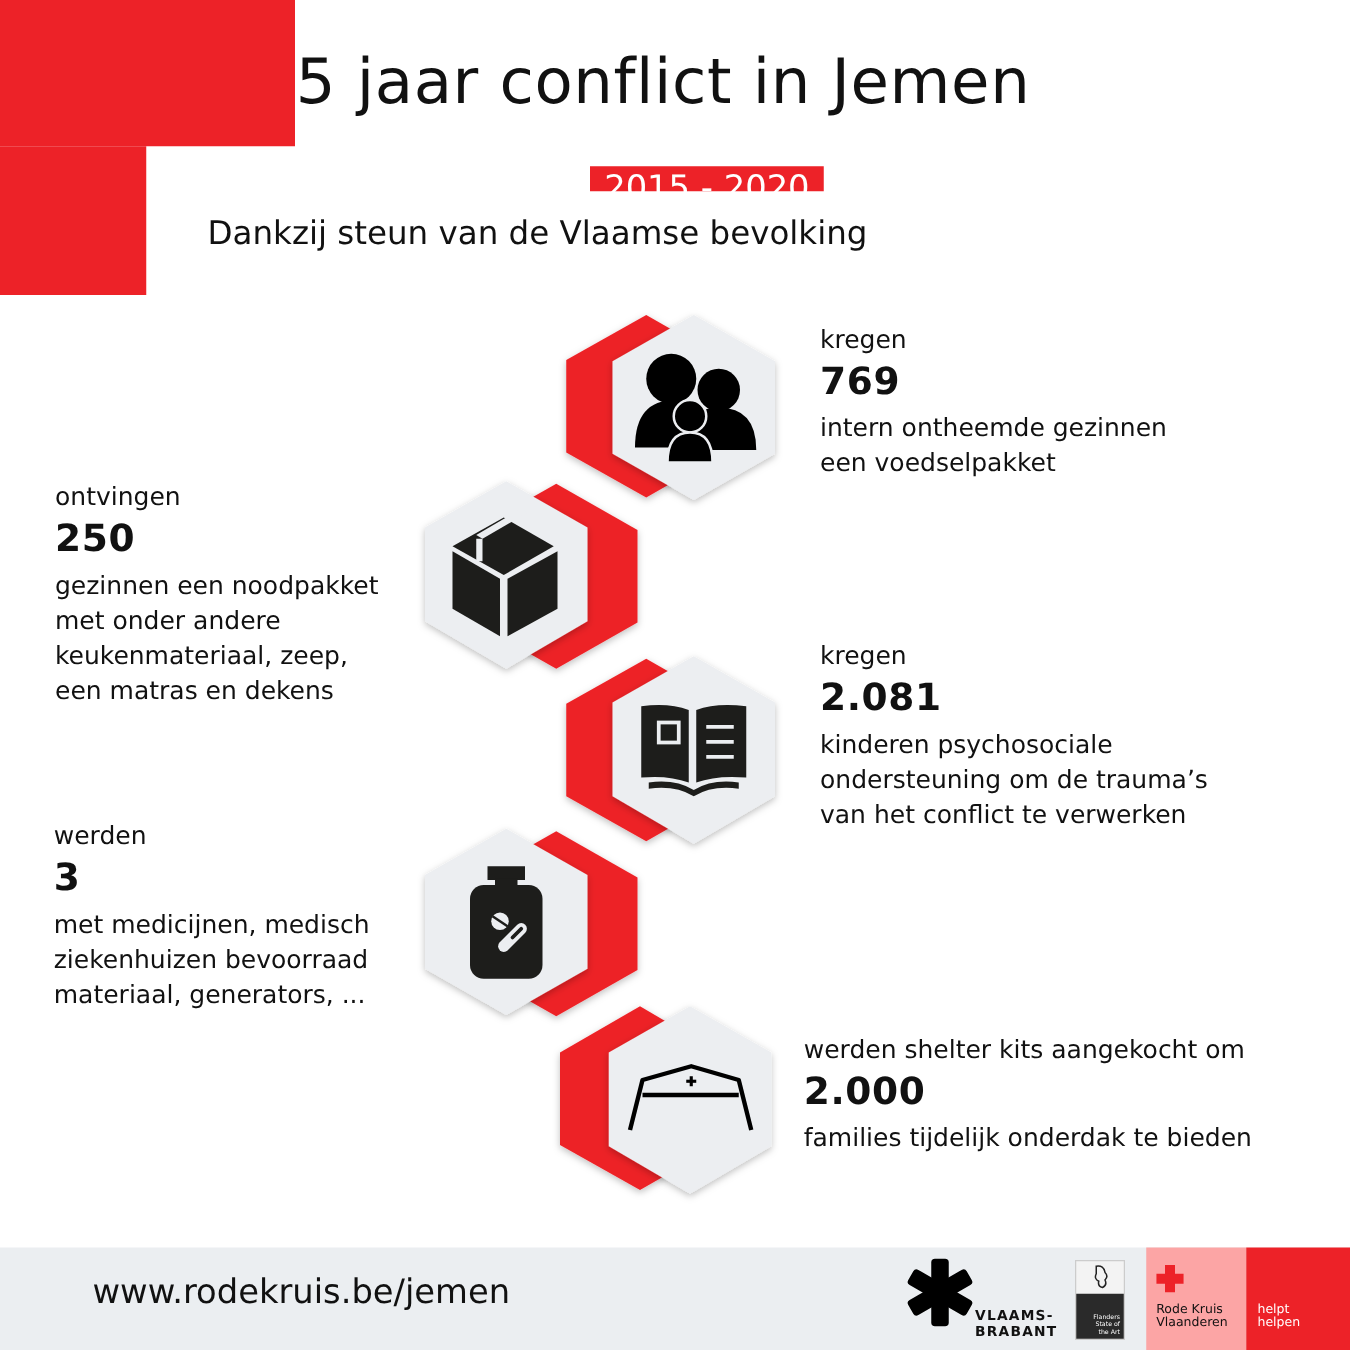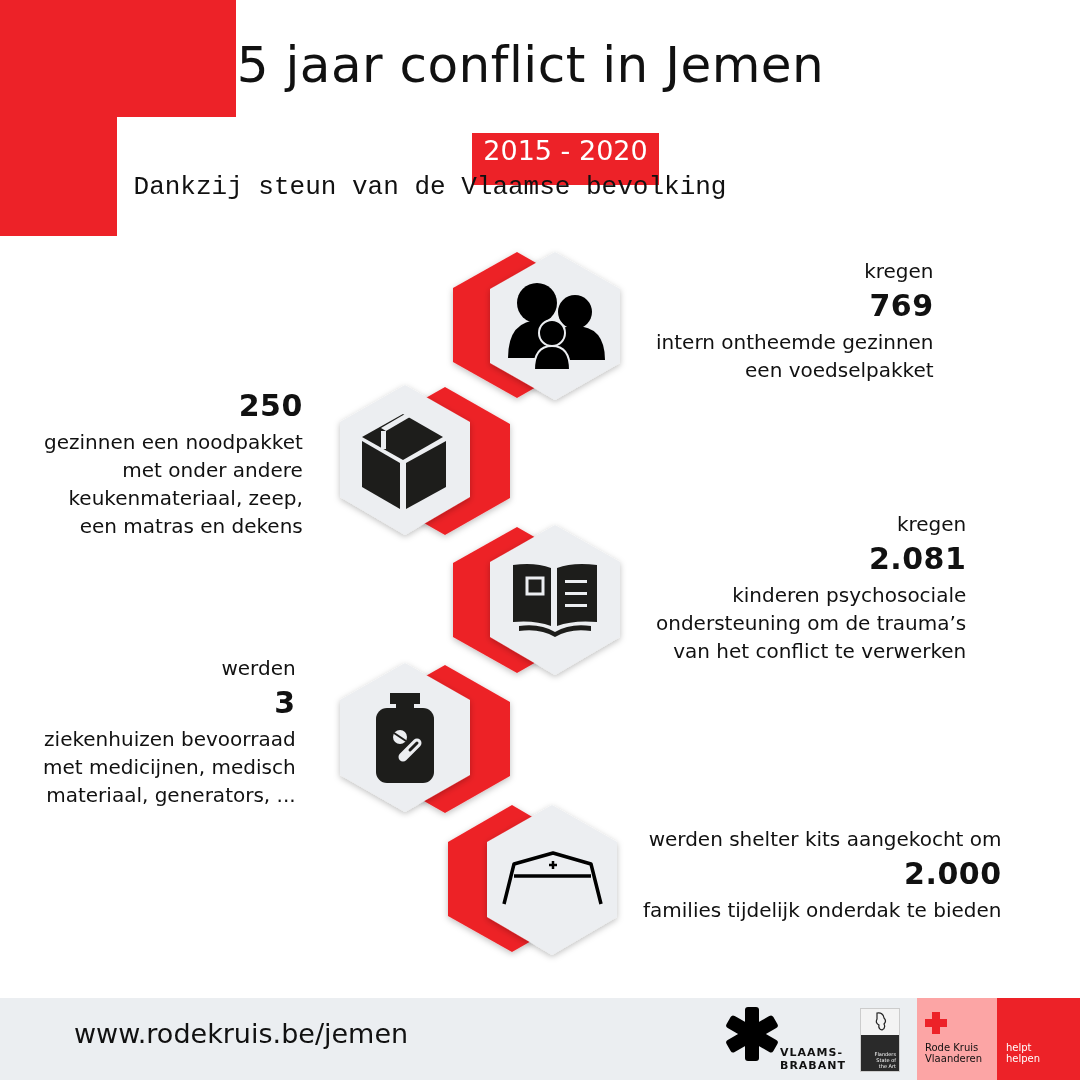--- a/index.html
+++ b/index.html
@@ -4,28 +4,28 @@
 <style>
   * { box-sizing: border-box; margin: 0; padding: 0; }
   html, body { width: 1080px; height: 1080px; overflow: hidden; background: #ffffff; }
   body { position: relative; font-family: "DejaVu Sans", sans-serif; color: #111; }
 
   .corner-a { position: absolute; left: 0; top: 0; width: 236px; height: 117px; }
   .corner-b { position: absolute; left: 0; top: 117px; width: 117px; height: 119px; }
 
   .title { position: absolute; left: 0; width: 913px; padding-left: 148px; top: 36px; text-align: center;
            font-size: 50px; font-weight: 500; letter-spacing: 0.5px; color: #111; font-family: "DejaVu Sans", sans-serif; }
-  .years { position: absolute; left: 472px; top: 133px; width: 187px; height: 52px; color: #fff;
+  .years { position: absolute; left: 472px; top: 133px; width: 187px; height: 20px; color: #fff;
            font-size: 27px; text-align: center; line-height: 36px; font-family: "DejaVu Sans", sans-serif; }
   .subtitle { position: absolute; left: 0; width: 860px; top: 172px; text-align: center;
-              font-size: 26px; font-weight: 500; color: #111; font-family: Liberation Mono, monospace; }
+              font-size: 26px; font-weight: 500; color: #111; }
 
   .hex-svg { position: absolute; left: 0; top: 0; width: 1080px; height: 1000px; }
 
-  .stat { position: absolute; color: #111; text-align: right; }
+  .stat { position: absolute; color: #111; }
   .stat .lead { font-size: 20px; line-height: 26px; }
   .stat .num { font-size: 30px; font-weight: bold; line-height: 44px; letter-spacing: 0.5px; }
   .stat .desc { font-size: 20px; line-height: 28px; }
 
   .footer { position: absolute; left: 0; top: 998px; width: 1080px; height: 94px; background: #ebeef1; }
   .url { position: absolute; left: 74px; top: 20px; font-size: 27px; color: #111; }
   .logo-vb { position: absolute; left: 722px; top: 6px; width: 120px; height: 72px; }
   .logo-vb-text { position: absolute; left: 780px; top: 48px; font-size: 11px; font-weight: bold; line-height: 13px; letter-spacing: 1px; }
   .logo-fl { position: absolute; left: 860px; top: 10px; width: 40px; height: 64px; background: #f3f3f3; border: 1px solid #ccc; }
   .logo-fl .dark { position: absolute; left: 0; bottom: 0; width: 38px; height: 36px; background: #2a2a2a; }
@@ -119,40 +119,41 @@
 </svg>
 
 <div class="stat" style="left:656px; top:258px;">
   <div class="lead">kregen</div>
   <div class="num">769</div>
   <div class="desc">intern ontheemde gezinnen</div>
   <div class="desc">een voedselpakket</div>
 </div>
 
 <div class="stat" style="left:44px; top:384px;">
+  <div class="lead">ontvingen</div>
   <div class="num">250</div>
   <div class="desc">gezinnen een noodpakket</div>
   <div class="desc">met onder andere</div>
   <div class="desc">keukenmateriaal, zeep,</div>
   <div class="desc">een matras en dekens</div>
 </div>
 
 <div class="stat" style="left:656px; top:511px;">
   <div class="lead">kregen</div>
   <div class="num">2.081</div>
   <div class="desc">kinderen psychosociale</div>
   <div class="desc">ondersteuning om de trauma’s</div>
   <div class="desc">van het conflict te verwerken</div>
 </div>
 
 <div class="stat" style="left:43px; top:655px;">
   <div class="lead">werden</div>
   <div class="num">3</div>
+  <div class="desc">met medicijnen, medisch</div>
   <div class="desc">ziekenhuizen bevoorraad</div>
-  <div class="desc">met medicijnen, medisch</div>
   <div class="desc">materiaal, generators, ...</div>
 </div>
 
 <div class="stat" style="left:643px; top:826px;">
   <div class="lead">werden shelter kits aangekocht om</div>
   <div class="num">2.000</div>
   <div class="desc">families tijdelijk onderdak te bieden</div>
 </div>
 
 <div class="footer">

